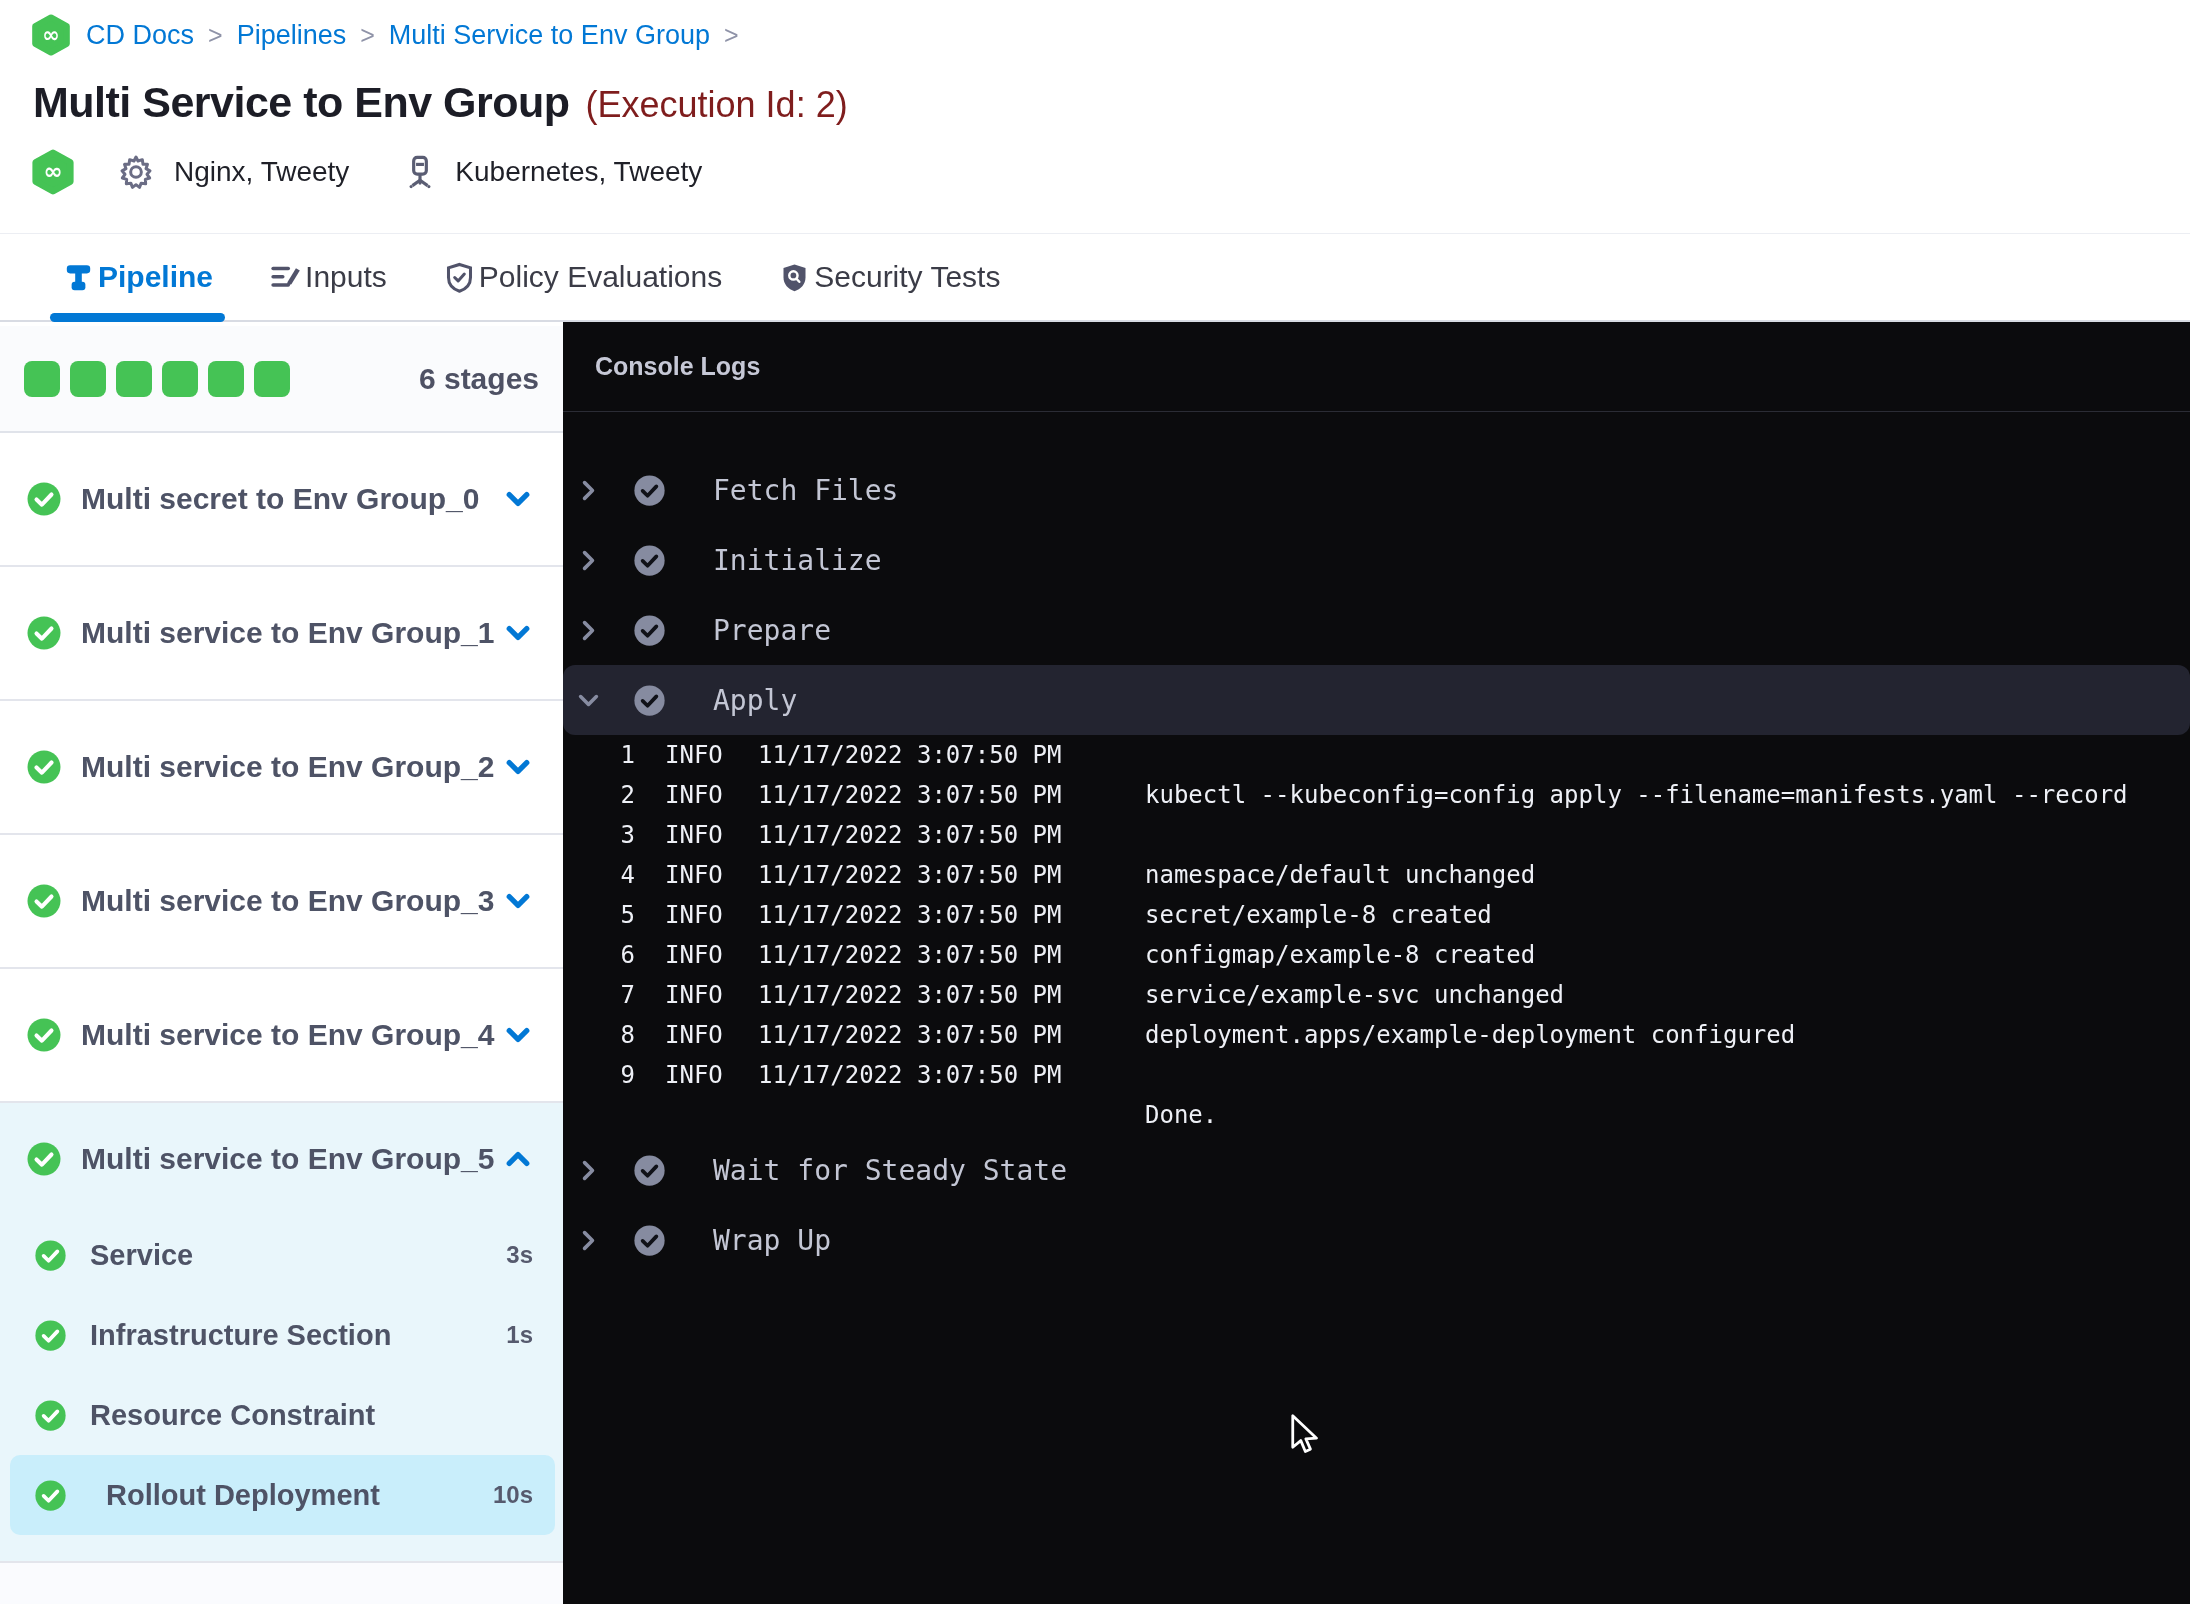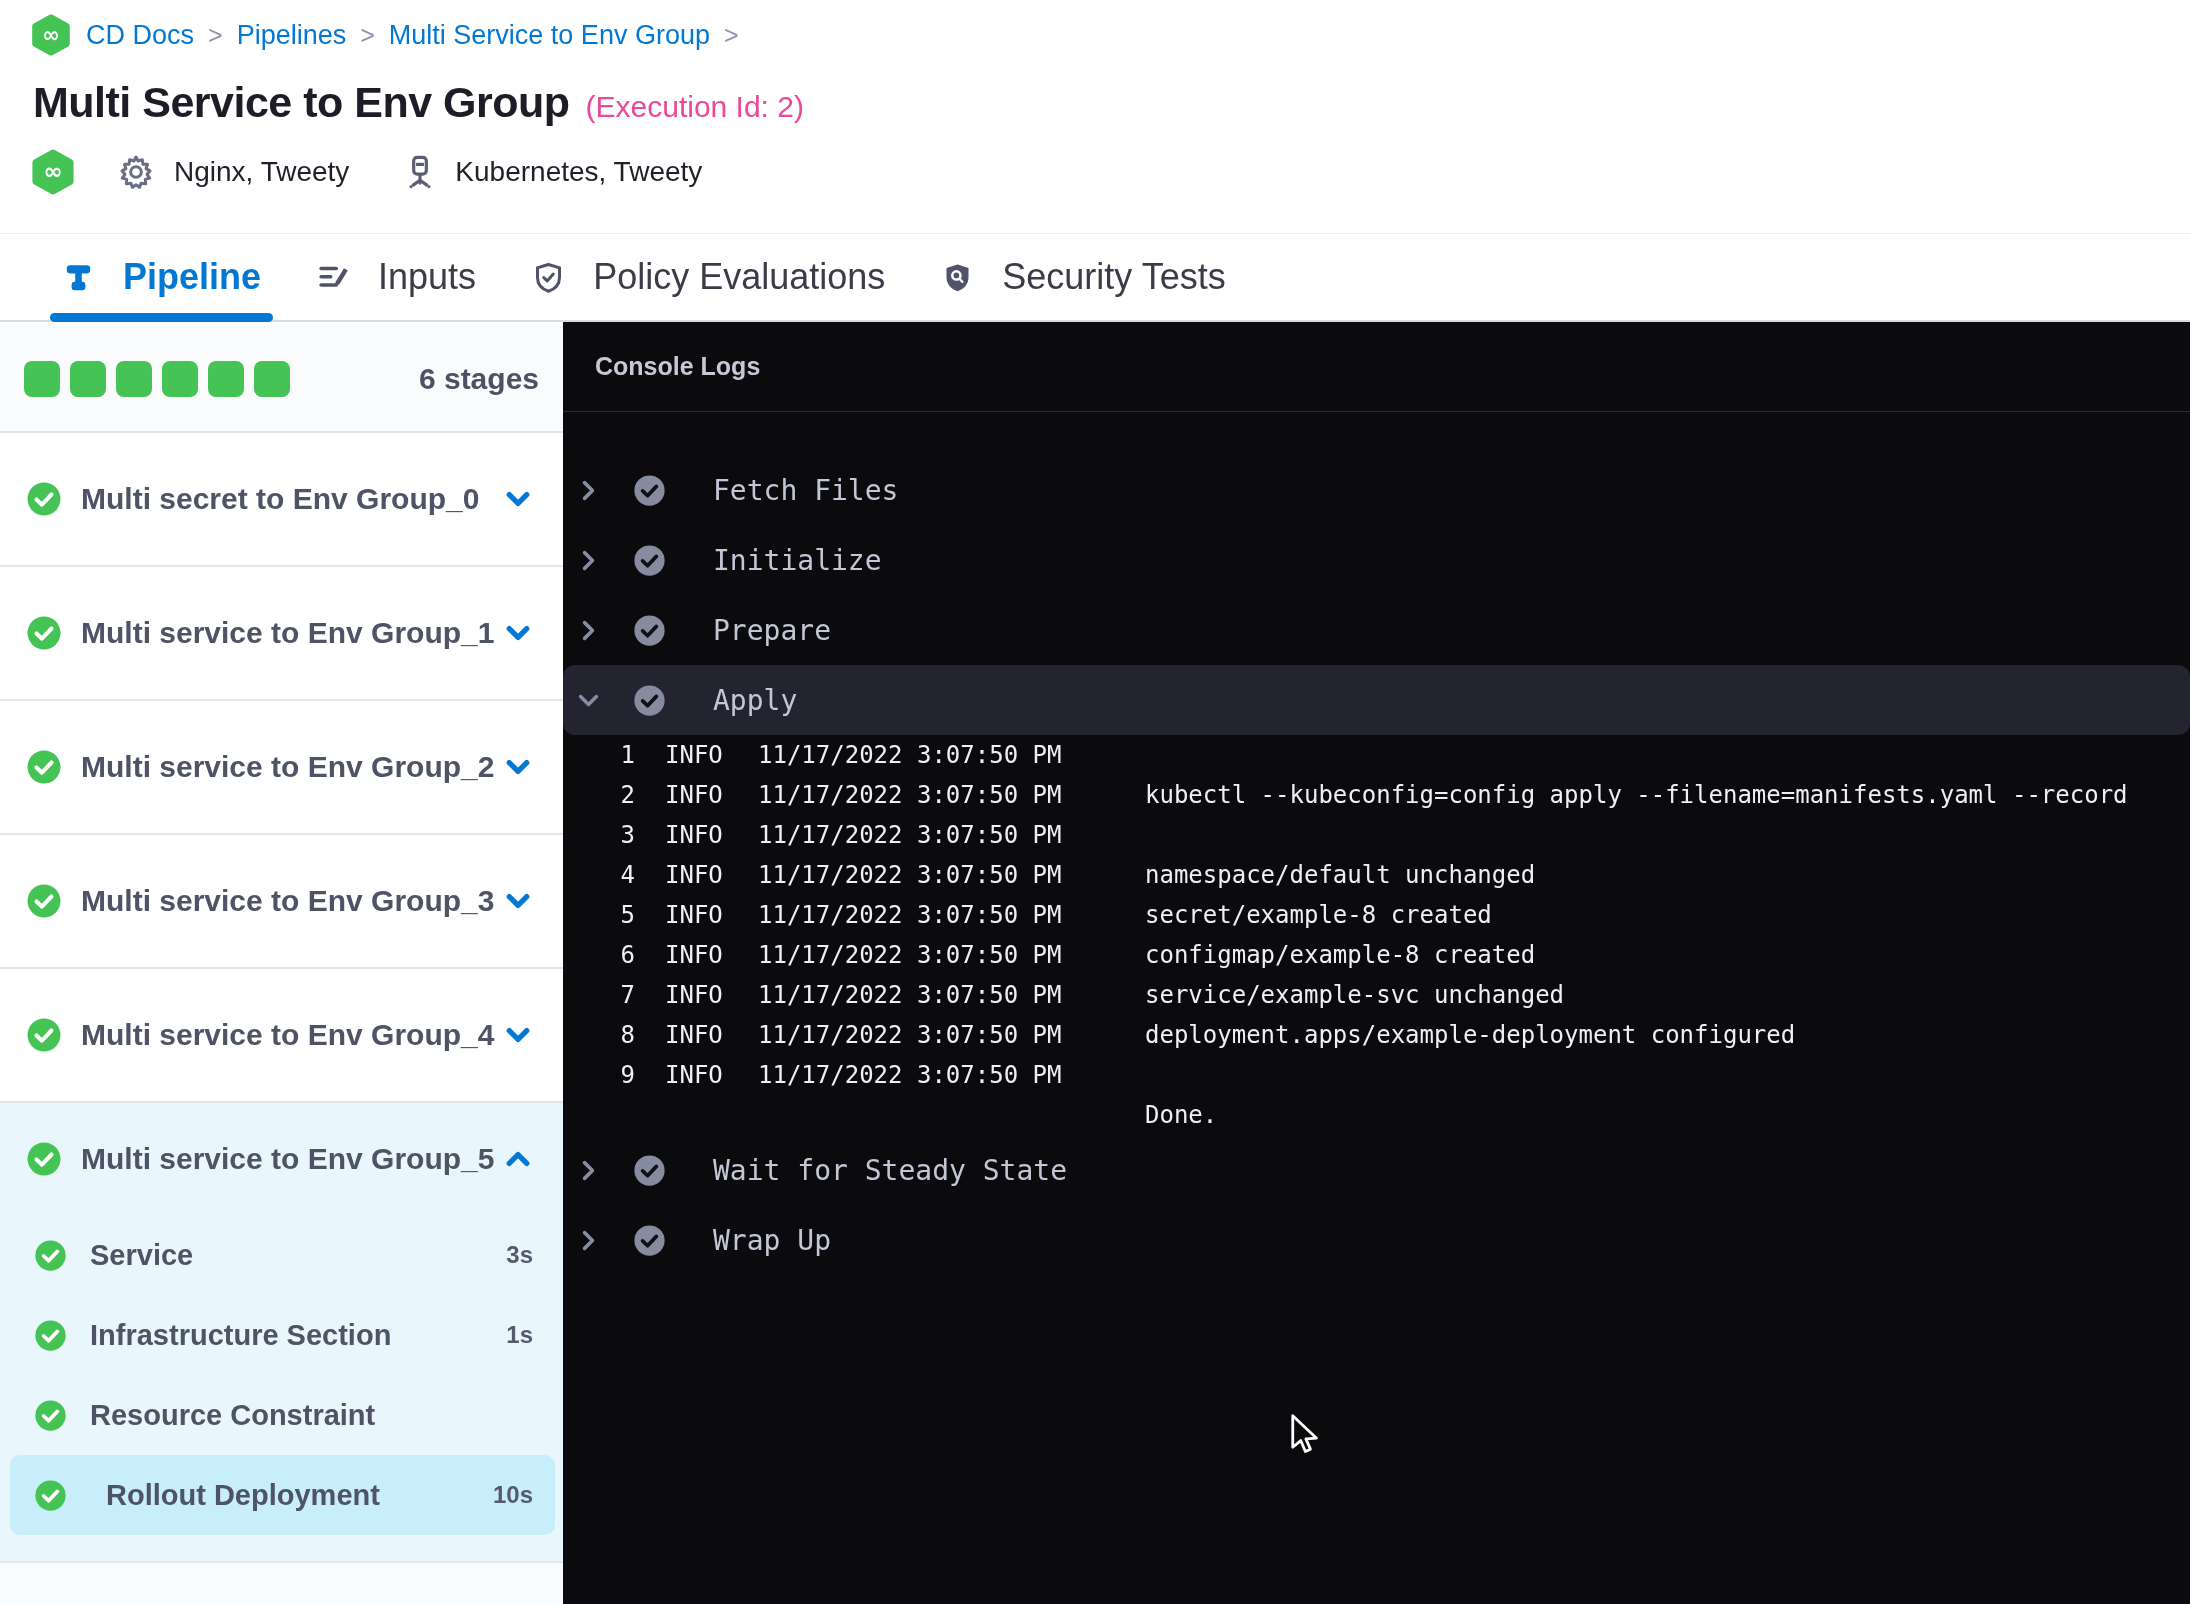--- a/index.html
+++ b/index.html
@@ -18,32 +18,32 @@
     font-family:"Liberation Sans",sans-serif;color:#1f2028;
   }
   
   .topbar{position:absolute;top:0;left:0;right:0;height:233px;background:#fff;}
   .breadcrumb{position:absolute;left:30px;top:12px;height:46px;display:flex;align-items:center;gap:14px;font-size:27px;}
   .logo{width:42px;height:42px;flex:none;display:flex;}
   .crumb{color:var(--accent-blue);cursor:pointer;white-space:nowrap;}
   .bc-sep{color:#8f93a8;font-size:25px;}
   .title-row{position:absolute;left:33px;top:78px;display:flex;align-items:baseline;gap:16px;}
   .page-title{font-size:43px;font-weight:700;color:#1c1d26;letter-spacing:-0.5px;}
-  .exec-id{font-size:30px;color:#ec4899;}
+  .exec-id{font-size:36px;color:#7f1d1d;}
   .services-row{position:absolute;left:30px;top:144px;height:56px;display:flex;align-items:center;font-size:28px;color:#1f2028;}
   .svc-hex{width:46px;height:46px;display:flex;}
   .gear-icon{margin-left:40px;width:40px;height:40px;display:flex;}
   .svc-label{margin-left:18px;}
   .env-icon{margin-left:52px;width:38px;height:38px;display:flex;}
   .env-label{margin-left:16px;}
   
   .tabbar{position:absolute;top:233px;left:0;width:100%;height:89px;background:#fff;
     border-top:1px solid #eceef3;border-bottom:2px solid #d8dbe3;
     display:flex;align-items:center;padding-left:62px;gap:56px;}
-  .tab{position:relative;height:100%;display:flex;align-items:center;gap:28px;font-size:36px;color:#3b3c47;cursor:pointer;white-space:nowrap;}
+  .tab{position:relative;height:100%;display:flex;align-items:center;gap:3px;font-size:30px;color:#3b3c47;cursor:pointer;white-space:nowrap;}
   .ticon{width:33px;height:33px;display:flex;flex:none;}
   .tab.active{color:var(--accent-blue);font-weight:700;}
   .tab.active::after{content:"";position:absolute;left:-12px;right:-12px;bottom:-2px;height:9px;border-radius:9px;background:var(--accent-blue);}
   
   .main{position:absolute;top:322px;left:0;right:0;bottom:0;}
   .sidebar{position:absolute;left:0;top:4px;width:563px;height:100%;background:#fff;display:flex;flex-direction:column;overflow:hidden;font-weight:bold;}
   .sb-header{height:107px;flex:none;background:var(--sidebar-muted);border-bottom:2px solid #e0e3ea;display:flex;align-items:center;padding:0 24px;}
   .squares{display:flex;gap:10px;}
   .square{width:36px;height:36px;border-radius:8px;background:var(--success-green);cursor:pointer;}
   .stage-count{margin-left:auto;font-size:30px;color:#4e5164;}

